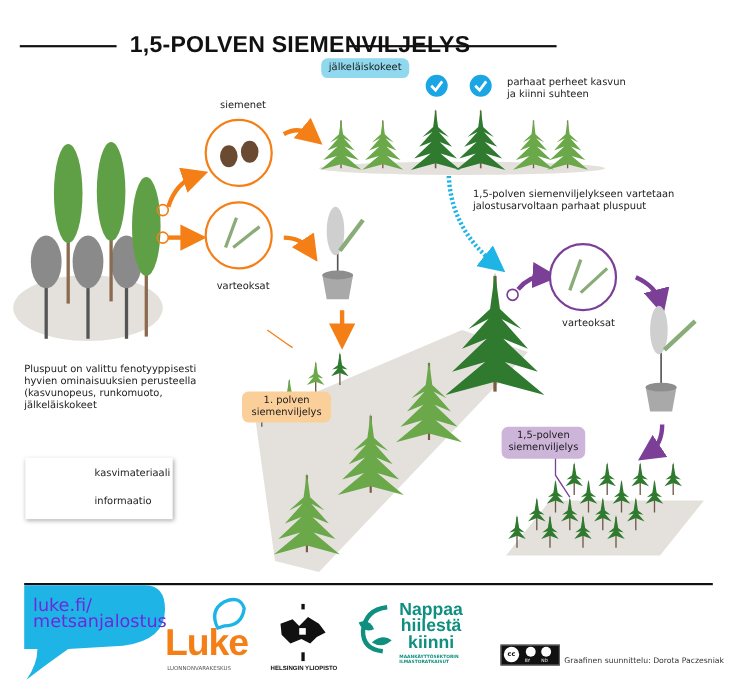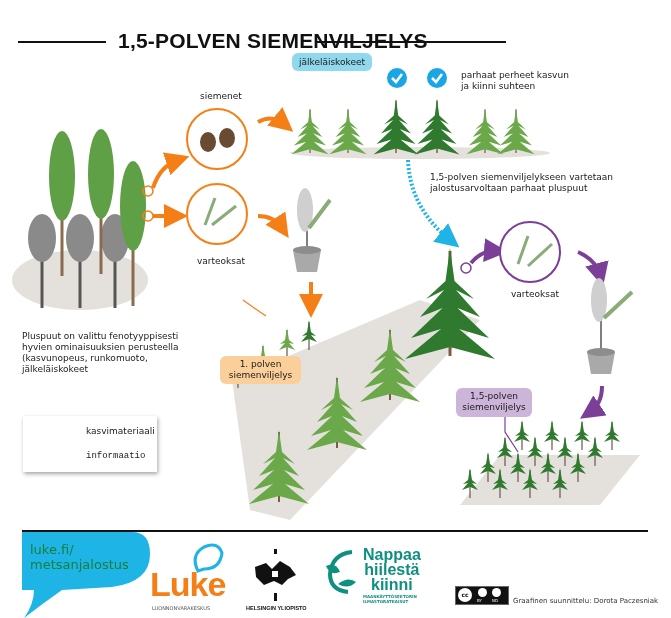--- a/index.html
+++ b/index.html
@@ -250,29 +250,29 @@
 
 <div class="lbl" style="left:22px;top:331px;">
   <div>Pluspuut on valittu fenotyyppisesti</div>
   <div>hyvien ominaisuuksien perusteella</div>
   <div>(kasvunopeus, runkomuoto,</div>
   <div>jälkeläiskokeet</div>
 </div>
 
 <div class="legend">
   <div class="lbl" style="left:63px;top:10px;">kasvimateriaali</div>
-  <div class="lbl" style="left:63px;top:35px;font-family:Liberation Mono, monospace;">informaatio</div>
+  <div class="lbl" style="left:63px;top:35px;">informaatio</div>
 </div>
 
 <div class="footer-line"></div>
 
 <svg width="140" height="90" style="left:22px;top:532px;">
   <path d="M0,0 L110,0 Q128,0 128,22 Q128,50 90,55 L40,58 Q20,72 2,86 Q12,72 12,58 L0,58 Z" fill="#1fb4e6"></path>
 </svg>
-<a class="lbl" style="left:30px;top:542px;font-size:13px;line-height:15px;color:#15803d;text-decoration:none;">
+<a class="lbl" style="left:30px;top:542px;font-size:16px;line-height:15px;color:#6d28d9;text-decoration:none;">
   <div>luke.fi/</div>
   <div>metsanjalostus</div>
 </a>
 
 <svg width="40" height="40" style="left:190px;top:541px;">
   <path d="M8,30 Q0,14 14,6 Q28,0 32,12 Q30,28 14,28 Z" fill="none" stroke="#1fb4e6" stroke-width="3"></path>
 </svg>
 <div class="abs" style="left:150px;top:565px;font-family:'Liberation Sans',sans-serif;font-size:34px;font-weight:bold;color:#f57f17;letter-spacing:-1px;">Luke</div>
 <div class="abs" style="left:152px;top:605px;font-size:5px;color:#555;">LUONNONVARAKESKUS</div>
 

